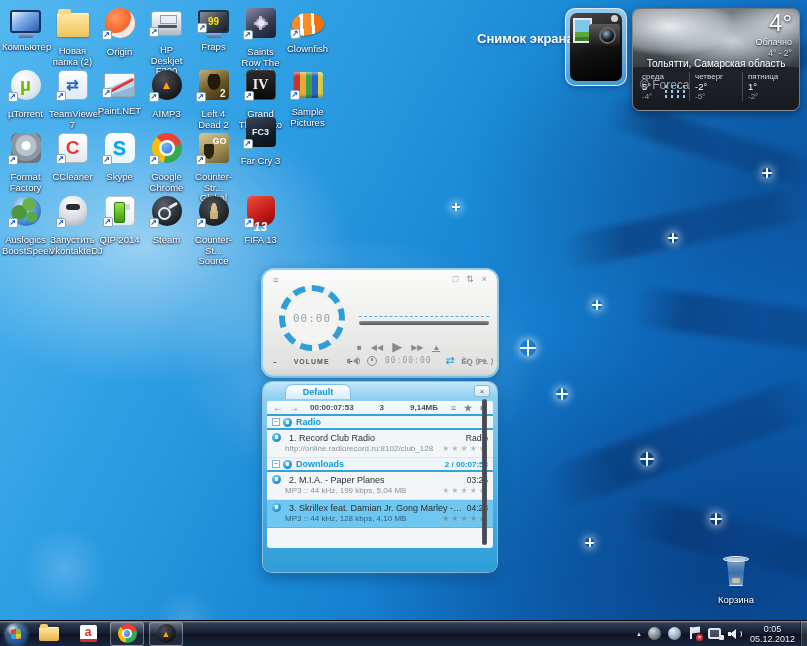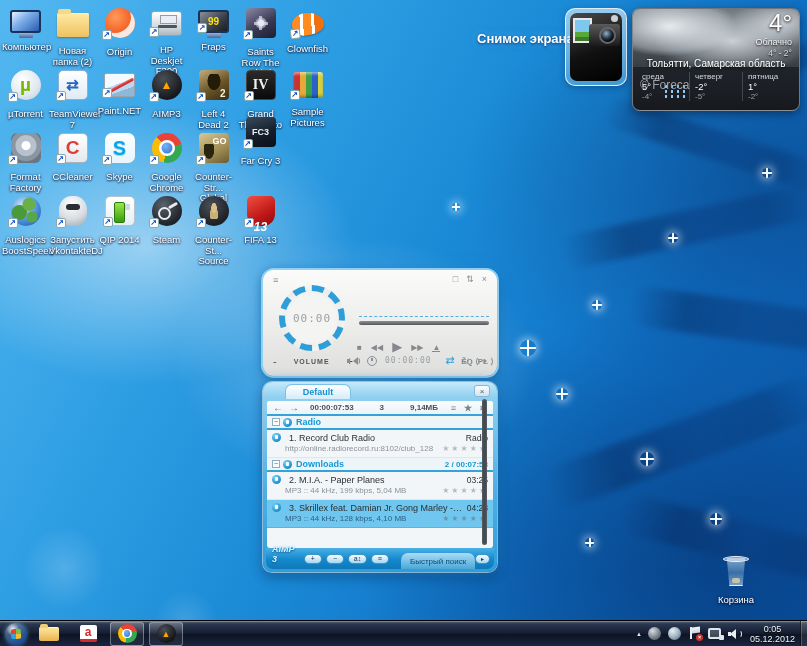--- a/index.html
+++ b/index.html
@@ -618,29 +618,20 @@
               <span class="tr-dur">04:28</span>
             </div>
             <div class="tr2">
               <span class="tr-detail">MP3 :: 44 kHz, 128 kbps, 4,10 MB</span>
               <span class="tr-stars">★★★★★</span>
             </div>
           </div>
         </div>
     </div>
     <div class="pl-scroll"></div>
-    <div class="pl-bottom">
-      <span class="pl-logo">AIMP 3</span>
-      <span class="pl-btn">+</span>
-      <span class="pl-btn">−</span>
-      <span class="pl-btn">a↕</span>
-      <span class="pl-btn">≡</span>
-      <div class="search-tab">Быстрый поиск</div>
-      <span class="pl-bbtn-r">►</span>
-    </div>
   </div>
 
   <div class="recycle">
     <div class="bin-rim"></div>
     <div class="bin-body"></div>
     <div class="dlabel">Корзина</div>
   </div>
 
   <div id="taskbar">
     <div class="tb-left">

